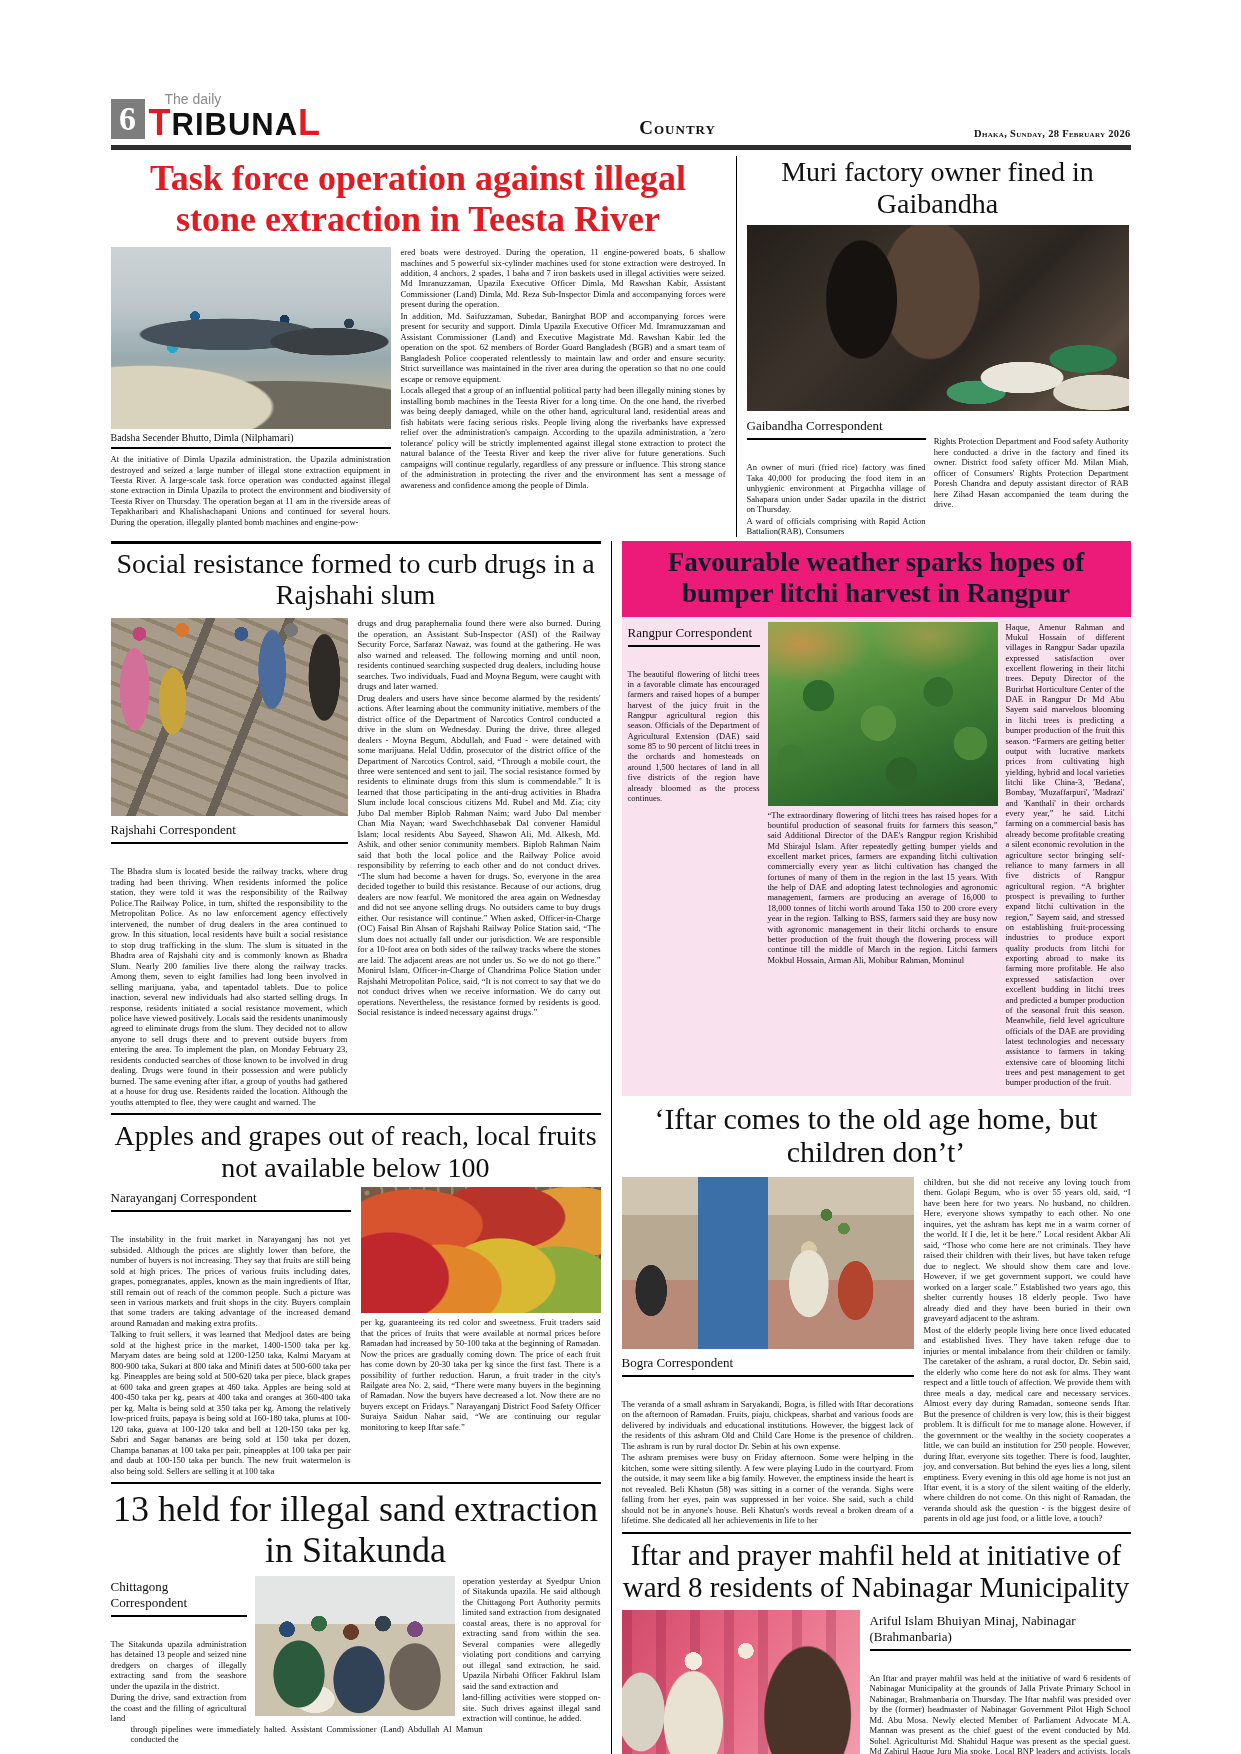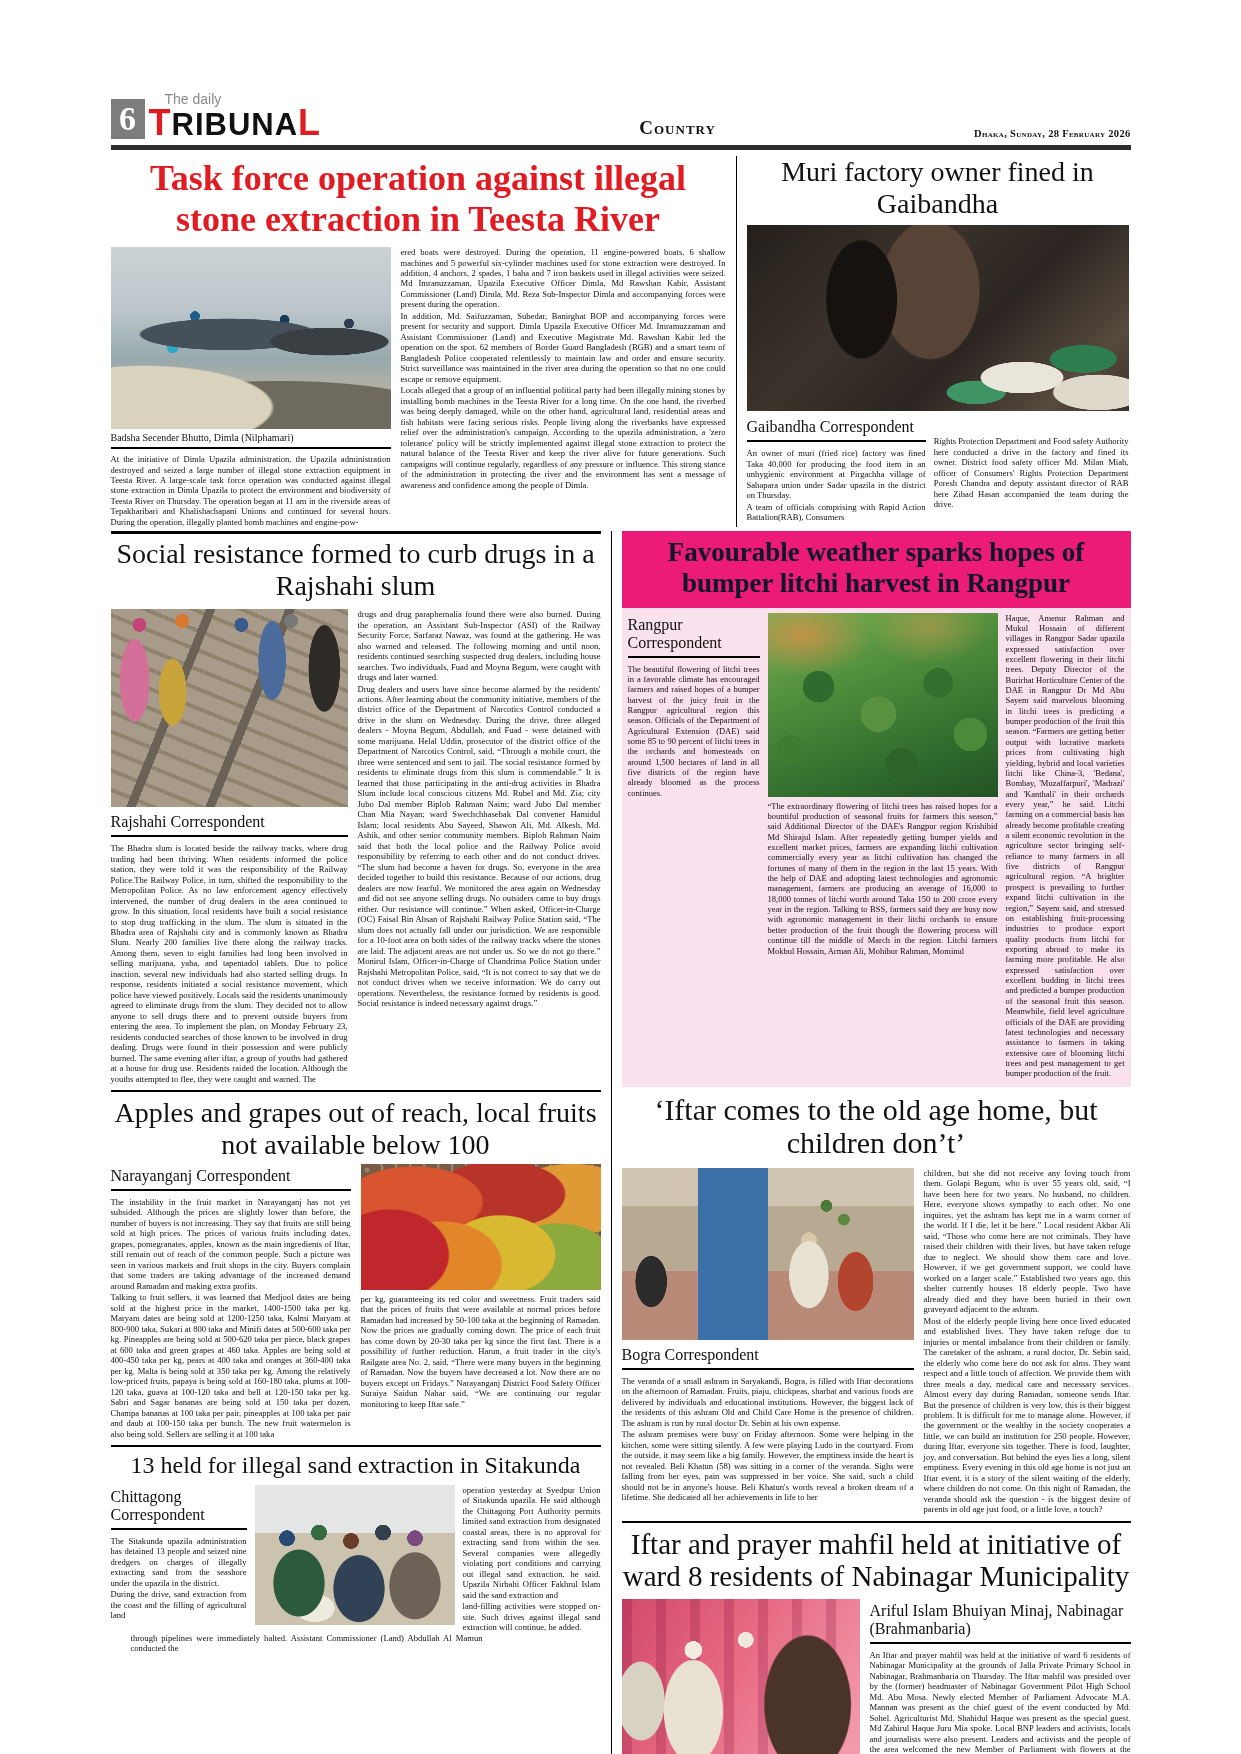--- a/index.html
+++ b/index.html
@@ -14,21 +14,21 @@
   .pagenum-box { width:34px; height:40px; background:var(--masthead_gray,#7d7d7d); color:#fff; font-family:"Liberation Serif",serif; font-size:34px; font-weight:bold; display:flex; align-items:center; justify-content:center; }
   .logo-block { line-height:1; }
   .logo-top { font-family:"Liberation Sans",sans-serif; font-size:14px; color:#8a8a8a; margin-left:16px; margin-bottom:1px; }
   .logo-main { font-family:"Liberation Sans",sans-serif; font-weight:bold; font-size:31px; letter-spacing:1px; line-height:0.9; }
   .logo-main .red { color:var(--headline_red,#e01b22); font-size:36px; }
   .section-title { font-variant:small-caps; font-weight:bold; font-size:19px; letter-spacing:1px; transform:translateX(30px); }
   .dateline { font-variant:small-caps; font-weight:bold; font-size:10.5px; letter-spacing:0.3px; }
 
   
   .hl { text-align:center; line-height:1.12; font-weight:400; }
-  .byline-block { font-size:16px; padding:3px 0 4px 0; border-bottom:2.5px solid #000; margin-bottom:6px; }
+  .byline-block { font-size:13px; padding:3px 0 4px 0; border-bottom:2.5px solid #000; margin-bottom:22px; }
   .body-text p { font-size:8.6px; line-height:1.22; text-align:justify; }
   .body-text p + p { margin-top:1px; }
   .photo { width:100%; }
   .caption-block { font-size:10px; padding:3px 0 4px 0; border-bottom:2.5px solid #000; margin-bottom:5px; }
   .vsplit { display:flex; }
   .hrule { border:none; border-top:2.5px solid #000; margin:6px 0 5px 0; }
 
   
   .row2 { display:flex; margin-top:6px; }
   .col-teesta { width:625px; padding-right:10px; }
@@ -100,21 +100,21 @@
       radial-gradient(ellipse 56px 40px at 58% 72%, #d9b832 97%, transparent),
       radial-gradient(ellipse 60px 42px at 82% 80%, #8cab3c 97%, transparent),
       radial-gradient(ellipse 70px 36px at 22% 30%, #d8542f 97%, transparent),
       radial-gradient(ellipse 66px 34px at 58% 24%, #b8332a 97%, transparent),
       radial-gradient(ellipse 66px 36px at 88% 28%, #e09a35 97%, transparent),
       repeating-radial-gradient(circle at 6px 6px, rgba(255,255,255,0.25) 0 2px, transparent 3px 14px),
       linear-gradient(180deg,#7a5b43,#5d4433);
   }
 
   
-  .sand-hl { font-size:24px; margin:4px 0 6px 0; }
+  .sand-hl { font-size:36px; margin:4px 0 6px 0; }
   .sand-cols { display:flex; }
   .sand-colA { width:136px; flex:none; }
   .sand-photo { width:200px; height:140px; flex:none; margin:0 8px;
     background:
       radial-gradient(circle 8px at 16% 38%, #274a72 97%, transparent),
       radial-gradient(circle 8px at 32% 34%, #356b43 97%, transparent),
       radial-gradient(circle 8px at 48% 40%, #6b3b2a 97%, transparent),
       radial-gradient(circle 8px at 64% 34%, #33404d 97%, transparent),
       radial-gradient(circle 8px at 80% 38%, #7a4a7e 97%, transparent),
       radial-gradient(ellipse 26px 34px at 22% 70%, #2c5a3c 97%, transparent),
@@ -215,21 +215,21 @@
       </div>
 
       <div class="col-muri">
         <h2 class="hl muri-hl">Muri factory owner fined in Gaibandha</h2>
         <div class="photo muri-photo"></div>
         <div class="vsplit muri-cols">
           <div class="mcol1">
             <div class="byline-block">Gaibandha Correspondent</div>
             <div class="body-text">
               <p>An owner of muri (fried rice) factory was fined Taka 40,000 for producing the food item in an unhygienic environment at Pirgachha village of Sahapara union under Sadar upazila in the district on Thursday.</p>
-              <p>A team of officials comprising with Rapid Action Battalion(RAB), Consumers</p>
+              <p>A ward of officials comprising with Rapid Action Battalion(RAB), Consumers</p>
             </div>
           </div>
           <div class="mcol2 body-text">
             <p>Rights Protection Department and Food safety Authority here conducted a drive in the factory and fined its owner. District food safety officer Md. Milan Miah, officer of Consumers' Rights Protection Department Poresh Chandra and deputy assistant director of RAB here Zihad Hasan accompanied the team during the drive.</p>
           </div>
         </div>
       </div>
     </div>
 
     <div class="row3">

